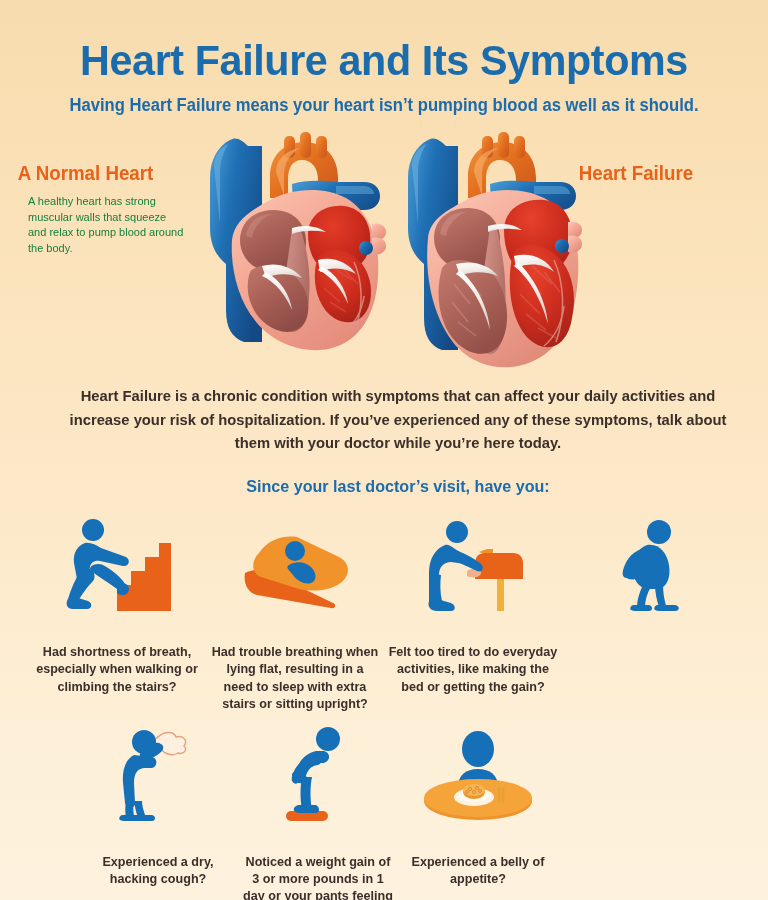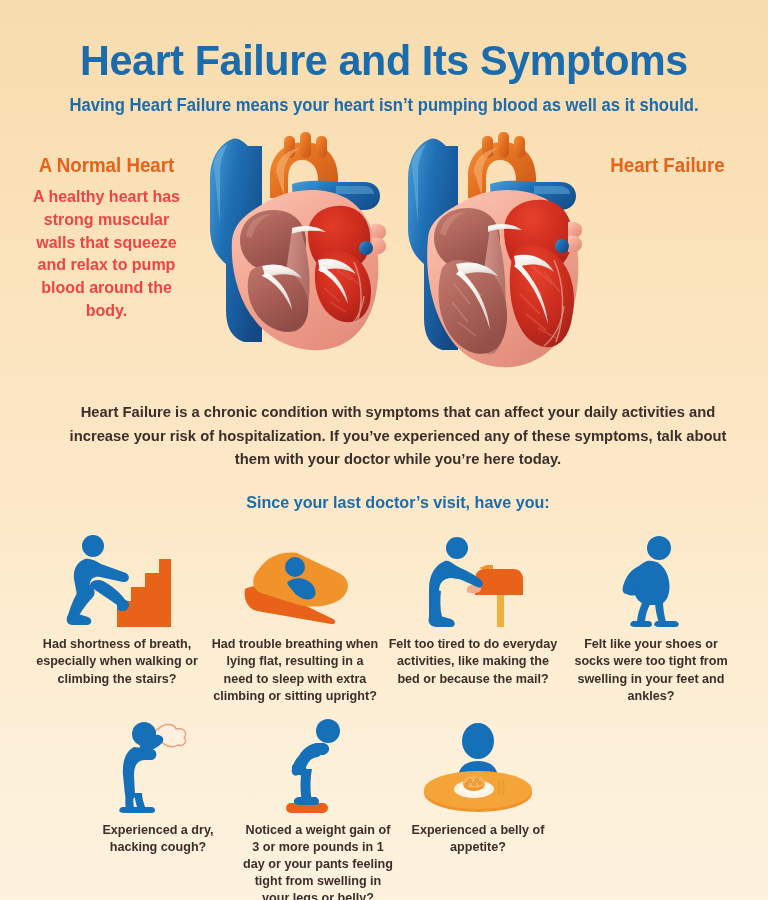--- a/index.html
+++ b/index.html
@@ -53,42 +53,41 @@
 
   
   .heart-section {
     position: relative;
     margin-top: 16px;
     height: 240px;
   }
 
   .heart-col {
     position: absolute;
-    top: 0;
+    top: 8px;
     width: 185px;
-    text-align: center;
   }
   .heart-col.left  { left: 14px; }
   .heart-col.right { right: 8px; }
 
   .col-heading {
     font-size: 19.5px;
     font-weight: bold;
     color: #e8621a;
     margin-bottom: 9px;
     transform: scaleX(0.96);
   }
   .heart-col.left .col-heading { margin-top: 22px; }
   .heart-col.right .col-heading { margin-top: 22px; }
 
   .col-body {
-    font-size: 16px;
-    font-weight: bold;
+    font-size: 11px;
+    font-weight: normal;
     line-height: 1.42;
-    color: #ef4444;
+    color: #15803d;
     padding: 0 14px;
   }
 
   .heart-figs {
     position: absolute;
     left: 196px;
     top: 0;
     width: 394px;
     height: 240px;
   }
@@ -96,21 +95,21 @@
     position: absolute;
     top: 0;
     width: 196px;
     height: 240px;
   }
   .heart-fig.normal  { left: 0; }
   .heart-fig.failure { left: 198px; }
   .heart-fig svg { display: block; width: 100%; height: 100%; }
 
   
-  .mid-block { margin-top: 28px; text-align: center; padding-left: 28px; }
+  .mid-block { margin-top: 12px; text-align: center; padding-left: 28px; }
 
   .mid-para {
     font-size: 15.4px;
     font-weight: bold;
     color: #3a2f2a;
     line-height: 1.52;
     width: 700px;
     margin: 0 auto;
     transform: scaleX(0.96);
   }
@@ -129,20 +128,21 @@
     justify-content: center;
     margin-top: 18px;
   }
   .sym-row.row2 { margin-top: 12px; }
 
   .sym-cell {
     width: 168px;
     display: flex;
     flex-direction: column;
     align-items: center;
+    gap: 24px;
   }
   .sym-row.row1 .sym-cell { width: 178px; }
   .sym-row.row2 .sym-cell { width: 160px; align-items: center; }
 
   .sym-icon {
     height: 96px;
     display: flex;
     align-items: flex-end;
     justify-content: center;
   }
@@ -431,21 +431,21 @@
                    C12 74 6 66 8 54 Z" fill="#e8621a"></path>
 
           <path d="M22 34 C30 22 44 16 60 18 L102 38 C112 43 114 54 106 62
                    C98 70 80 74 62 70 L24 58 C14 54 14 42 22 34 Z" fill="#f0932a"></path>
 
           <circle cx="58" cy="32" r="10" fill="#1570b8"></circle>
           <path d="M52 46 C58 42 68 42 74 48 C80 54 80 62 74 64
                    C68 66 60 62 56 56 C52 51 48 48 52 46 Z" fill="#1570b8"></path>
         </svg>
       </div>
-      <div class="sym-caption">Had trouble breathing when lying flat, resulting in a need to sleep with extra climbing or sitting upright?</div>
+      <div class="sym-caption">Had trouble breathing when lying flat, resulting in a need to sleep with extra stairs or sitting upright?</div>
     </div>
 
     <div class="sym-cell">
       <div class="sym-icon">
         <svg width="112" height="92" viewBox="0 0 112 92" xmlns="http://www.w3.org/2000/svg">
 
           <rect x="80" y="48" width="7" height="44" fill="#f0b03c"></rect>
 
           <path d="M76 30 L76 44 L70 44 L70 30 Z" fill="#f0932a"></path>
           <path d="M70 30 L62 33 L70 36 Z" fill="#f0932a"></path>
@@ -461,21 +461,21 @@
             <path d="M28 26 C18 30 12 40 12 54 L12 82 C12 89 22 89 22 82 L22 56
                      C22 48 27 43 34 43 L48 45 C54 46 56 39 50 37 L38 30
                      C34 27 31 25 28 26 Z"></path>
             <path d="M12 82 C10 88 14 92 20 92 L34 92 C39 92 39 86 34 84 L20 80 Z"></path>
             <path d="M34 40 C42 44 52 48 60 52 C65 54 68 49 64 45 C58 40 48 34 40 32
                      C34 30 28 37 34 40 Z"></path>
             <path d="M14 54 C14 66 16 76 18 84 C19 89 26 88 25 82 C23 74 23 64 24 56 Z"></path>
           </g>
         </svg>
       </div>
-      <div class="sym-caption">Felt too tired to do everyday activities, like making the bed or because the mail?</div>
+      <div class="sym-caption">Felt too tired to do everyday activities, like making the bed or getting the gain?</div>
     </div>
 
     <div class="sym-cell">
       <div class="sym-icon">
         <svg width="96" height="92" viewBox="0 0 96 92" xmlns="http://www.w3.org/2000/svg">
           <g fill="#1570b8">
             <circle cx="56" cy="13" r="12"></circle>
 
             <path d="M44 26 C34 30 28 40 30 54 C32 64 38 70 46 70 L56 70
                      C64 68 68 58 66 46 C64 34 56 24 44 26 Z"></path>
@@ -485,21 +485,20 @@
             <path d="M20 52 C20 58 26 62 32 60 C38 58 36 50 30 50 C25 50 20 48 20 52 Z"></path>
 
             <path d="M40 66 C36 74 34 82 34 88 C34 92 42 92 42 88 C42 82 44 74 48 68 Z"></path>
             <path d="M52 66 C52 74 54 82 56 88 C57 92 64 91 63 87 C61 80 60 72 60 66 Z"></path>
 
             <path d="M30 86 C26 88 26 92 32 92 L46 92 C50 92 50 87 46 86 Z"></path>
             <path d="M54 86 C50 88 50 92 56 92 L72 92 C77 92 77 87 72 86 Z"></path>
           </g>
         </svg>
       </div>
-      <div class="sym-caption">Felt like your shoes or socks were too tight from swelling in your feet and ankles?</div>
     </div>
   </div>
 
   <div class="sym-row row2">
 
     <div style="width:16px"></div>
 
     <div class="sym-cell">
       <div class="sym-icon">
         <svg width="88" height="96" viewBox="0 0 88 96" xmlns="http://www.w3.org/2000/svg">

